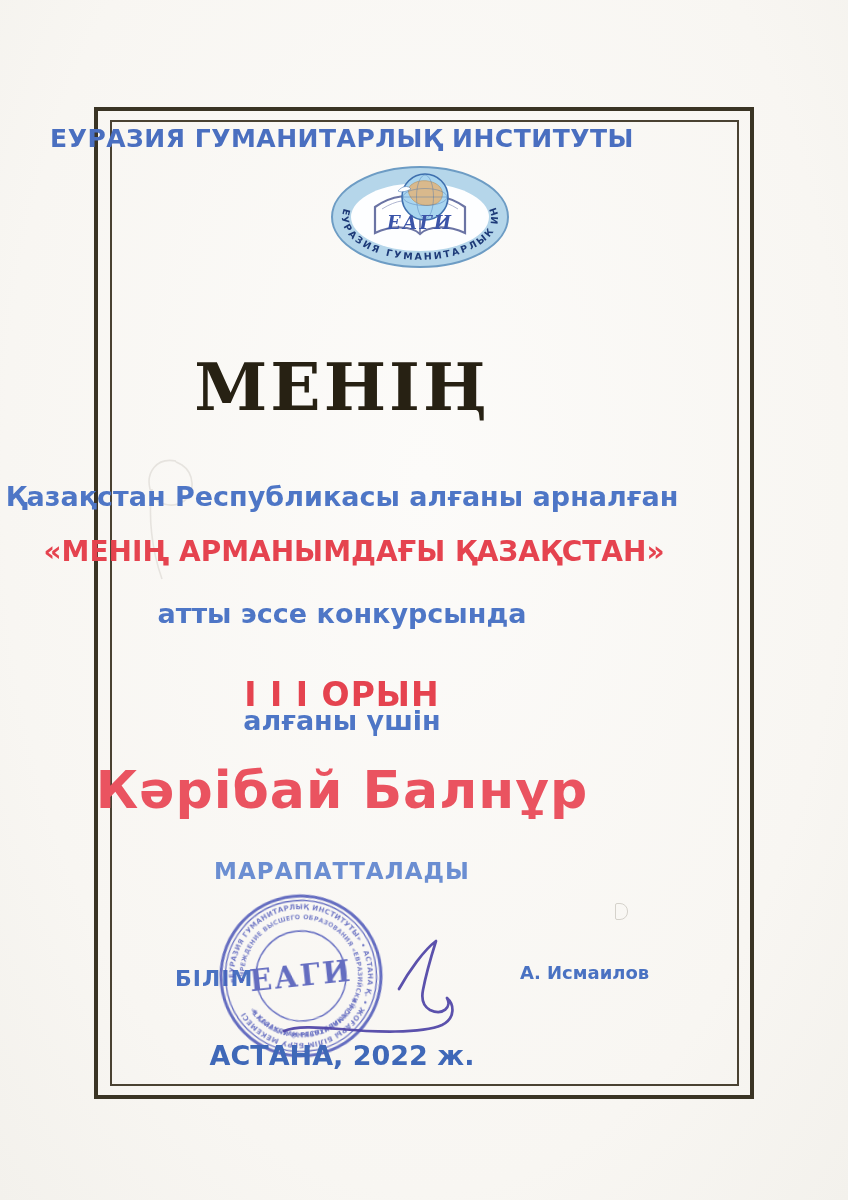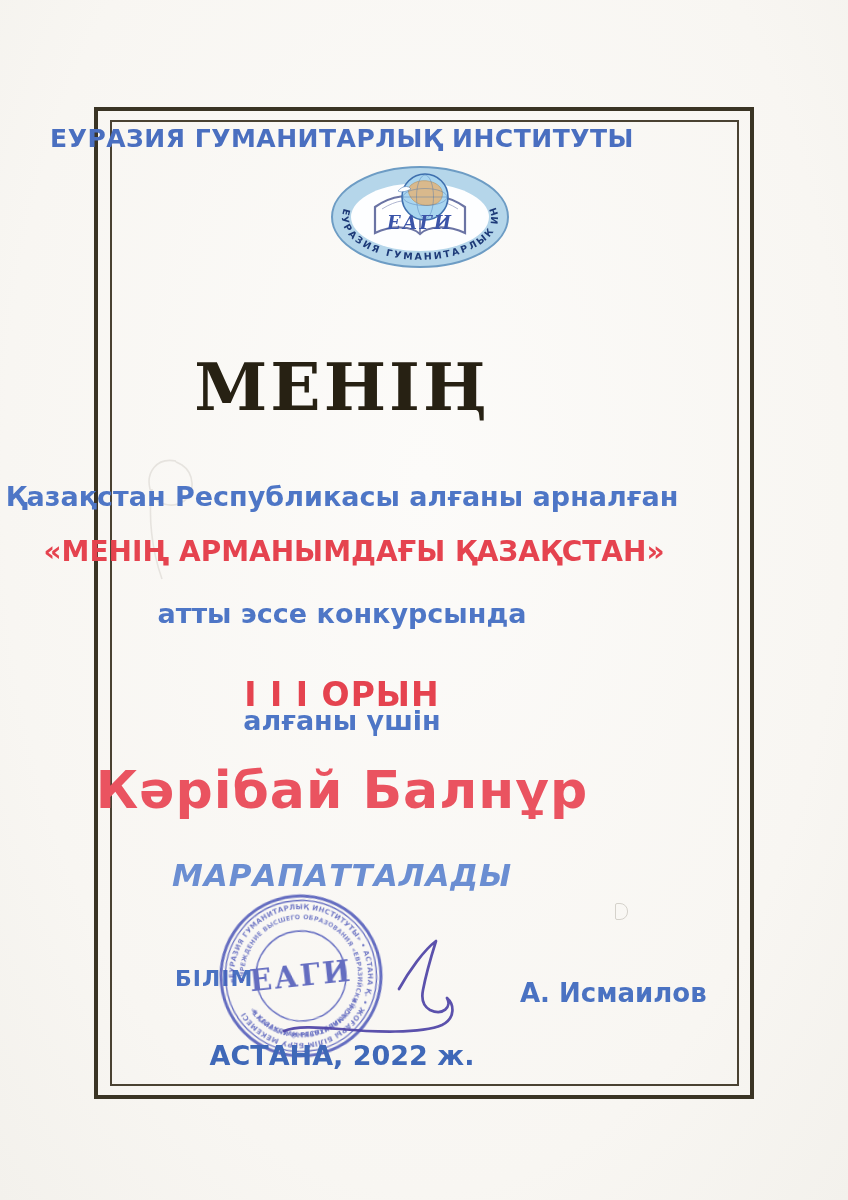--- a/index.html
+++ b/index.html
@@ -14,23 +14,23 @@
   .frame-inner{left:110px;top:120px;width:629px;height:966px;border:2px solid #4a4232;}
   .cline{position:absolute;left:0;width:684px;text-align:center;line-height:1.05;font-weight:bold;white-space:nowrap;}
   .institution{top:126px;font-size:25px;color:#4a6fc0;letter-spacing:.5px;}
   .title{top:353px;font-size:66px;font-family:"DejaVu Serif","Liberation Serif",serif;color:#272113;letter-spacing:3px;}
   .dedication{top:483px;font-size:27px;color:#4e76c6;}
   .contest-name{top:537px;font-size:28px;color:#e5434f;padding-left:12px;}
   .contest-type{top:600px;font-size:27px;color:#4e76c6;}
   .place{top:643px;font-size:33px;color:#e5434f;letter-spacing:1px;margin-top:35px;}
   .reason{top:707px;font-size:27px;color:#4e76c6;}
   .recipient{top:763px;font-size:52px;color:#ea5360;letter-spacing:1px;}
-  .award-verb{top:859px;font-size:31px;color:#6b8ed2;letter-spacing:1px;font-style:italic;}
+  .award-verb{top:859px;font-size:23px;color:#6b8ed2;letter-spacing:1px;}
   .rector-label{position:absolute;left:175px;top:966px;font-size:22px;font-weight:bold;color:#4a72c2;letter-spacing:1px;}
-  .rector-name{position:absolute;left:520px;top:962px;font-size:26px;font-weight:bold;color:#4a72c2;margin-top:16px;}
+  .rector-name{position:absolute;left:520px;top:962px;font-size:18px;font-weight:bold;color:#4a72c2;}
   .city-year{top:1042px;font-size:27px;color:#3f68b8;}
   .logo-svg{position:absolute;left:330px;top:166px;}
   .stamp-svg{position:absolute;left:217px;top:892px;transform:rotate(-6deg);opacity:.85;filter:blur(.3px);}
   .sig-svg{position:absolute;left:260px;top:915px;opacity:.92;}
   .artifact-pencil{position:absolute;left:138px;top:455px;opacity:.55;}
   .scan-mark{position:absolute;left:615px;top:903px;width:11px;height:15px;
     border:1.5px solid #ccc8c1;border-left-width:1px;border-radius:2px 8px 8px 2px;opacity:.8;}
 </style>
 </head>
 <body>

